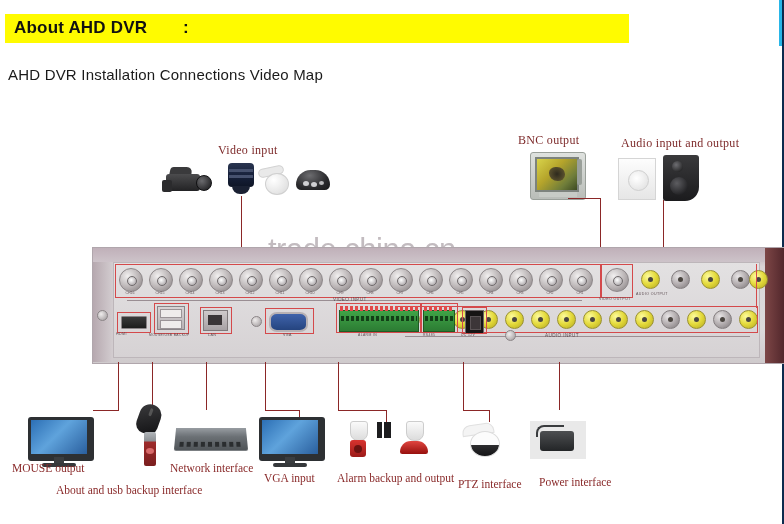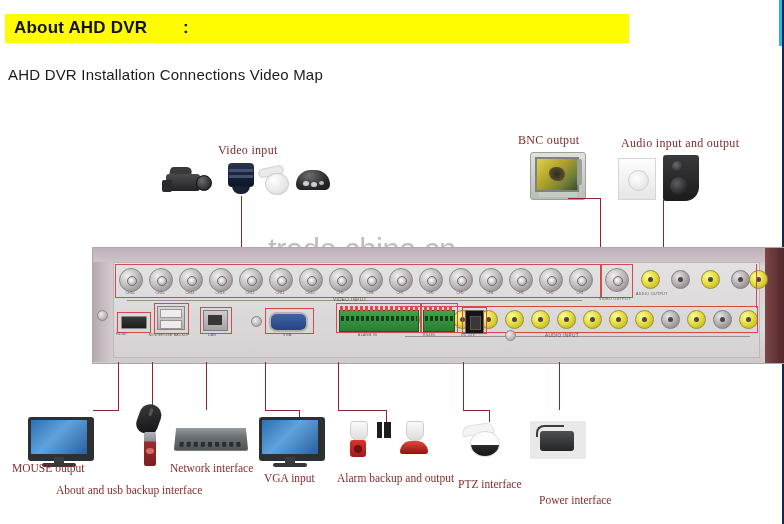--- a/index.html
+++ b/index.html
@@ -433,13 +433,13 @@
   <div class="cord"></div>
     <div class="brick"></div>
 </div>
 
 <div class="bcap" style="left:12px;top:462px;">MOUSE output</div>
 <div class="bcap" style="left:56px;top:484px;">About and usb backup interface</div>
 <div class="bcap" style="left:170px;top:462px;">Network interface</div>
 <div class="bcap" style="left:264px;top:472px;">VGA input</div>
 <div class="bcap" style="left:337px;top:472px;">Alarm backup and output</div>
 <div class="bcap" style="left:458px;top:478px;">PTZ interface</div>
-<div class="bcap" style="left:539px;top:494px;">Power interface</div>
+<div class="bcap" style="left:539px;top:476px;">Power interface</div>
 
 </body></html>

